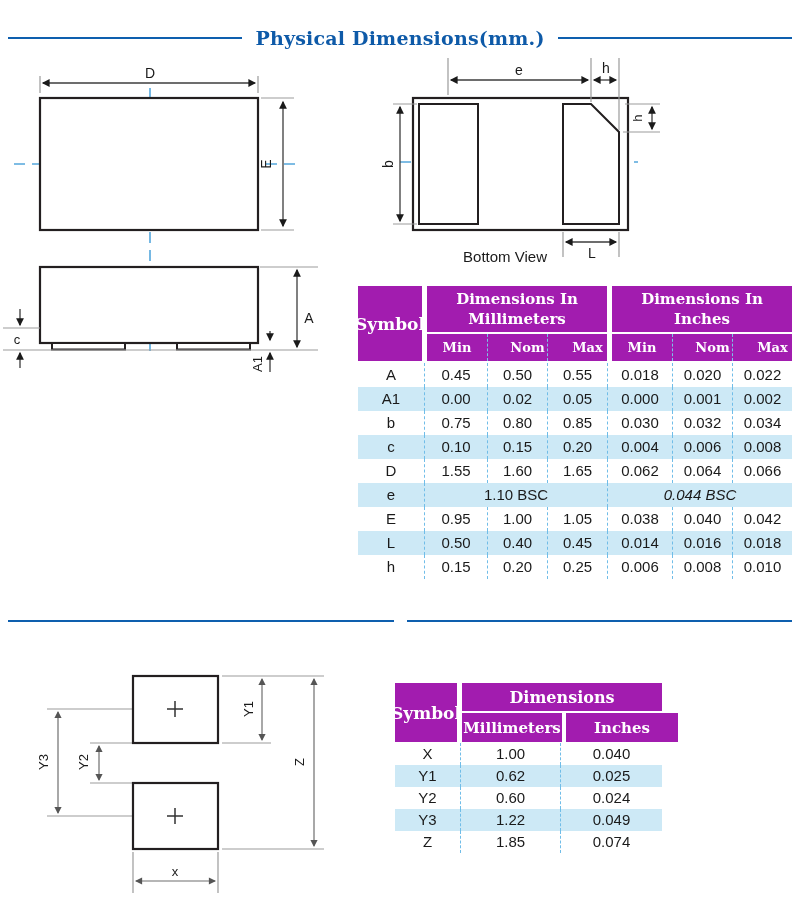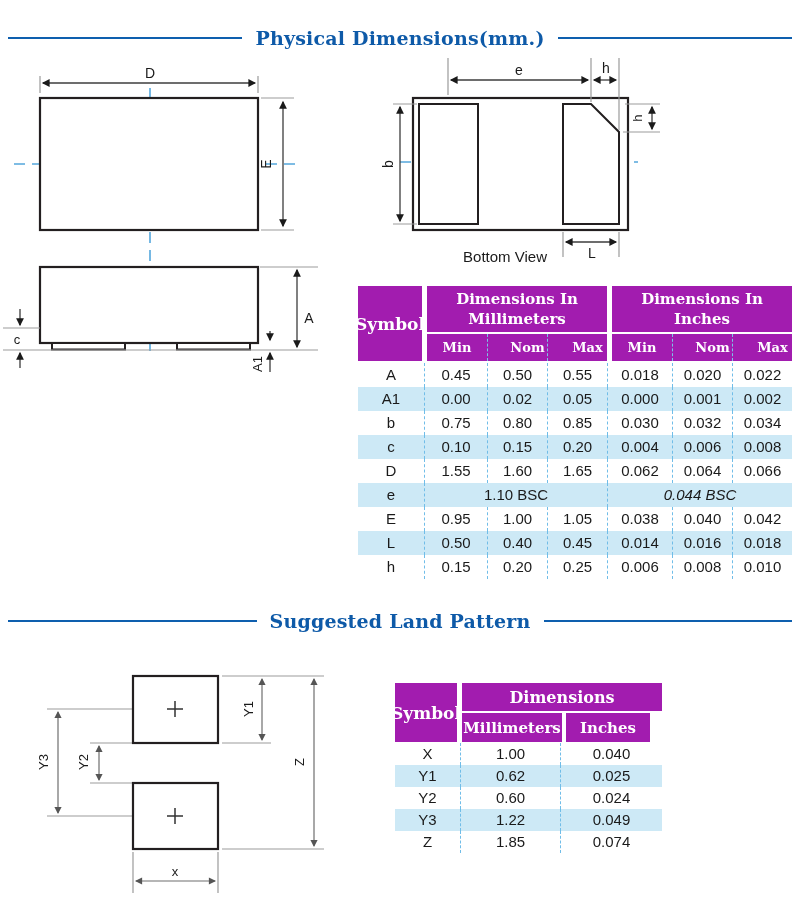--- a/index.html
+++ b/index.html
@@ -27,21 +27,21 @@
   .t1 .sub.bsep{border-left:1.5px dashed #7dc2e9;padding-left:20px;}
   .t1 .cs{width:66px;} .t1 .b1{width:63px;} .t1 .b2,.t1 .b3{width:60px;}
   .t1 .b4{width:65px;} .t1 .b5,.t1 .b6{width:60px;}
   .t1 .sp1{width:183px;} .t1 .sp2{width:185px;font-style:italic;}
   
   .t2{position:absolute;left:395px;top:683px;width:267px;}
   .t2 .head{position:relative;height:60px;}
   .t2 .sym{left:0;top:0;width:62px;height:59px;font-size:17px;}
   .t2 .grp{left:67px;top:0;width:200px;height:28px;font-size:16px;}
   .t2 .sub{top:30px;height:29px;font-size:15px;}
-  .t2 .sub.mm{left:67px;width:100px;} .t2 .sub.inc{left:171px;width:84px;}
+  .t2 .sub.mm{left:67px;width:100px;} .t2 .sub.inc{left:171px;width:112px;}
   .t2 .r{height:22px;line-height:22px;}
   .t2 .cs{width:65px;} .t2 .cm{width:100px;} .t2 .ci{width:102px;}
   
   svg{position:absolute;}
   .outl{fill:#fff;stroke:#231f20;stroke-width:2.2px;}
   .outl2{fill:#fff;stroke:#231f20;stroke-width:2px;}
   .ext{stroke:#9b9b9b;stroke-width:1.2px;fill:none;}
   .dim{stroke:#3c3c3c;stroke-width:1.3px;fill:none;}
   .dimg{stroke:#6e6e6e;stroke-width:1.2px;fill:none;}
   .cl{stroke:#54a7dc;stroke-width:1.6px;fill:none;stroke-dasharray:11 7;}
@@ -213,21 +213,20 @@
       <div class="c b2 dl">0.20</div>
       <div class="c b3 dl">0.25</div>
       <div class="c b4 dl">0.006</div>
       <div class="c b5 dl">0.008</div>
       <div class="c b6 dl">0.010</div>
     </div>
   </div>
 
   <div class="sec-title" style="top:609px;">
     <div class="rule"></div>
-    <div class="txt">Suggested Land Pattern</div>
     <div class="rule"></div>
   </div>
 
   <svg style="left:30px;top:650px;" width="312" height="250" viewBox="0 0 312 250">
     <defs>
       <marker id="arrC" viewBox="0 0 10 10" refX="8.5" refY="5" markerWidth="8" markerHeight="6" orient="auto-start-reverse">
         <path d="M0 0 L10 5 L0 10 Z" fill="#555"></path>
       </marker>
     </defs>
     <path class="ext" d="M17 59 H140 M17 166 H140"></path>

